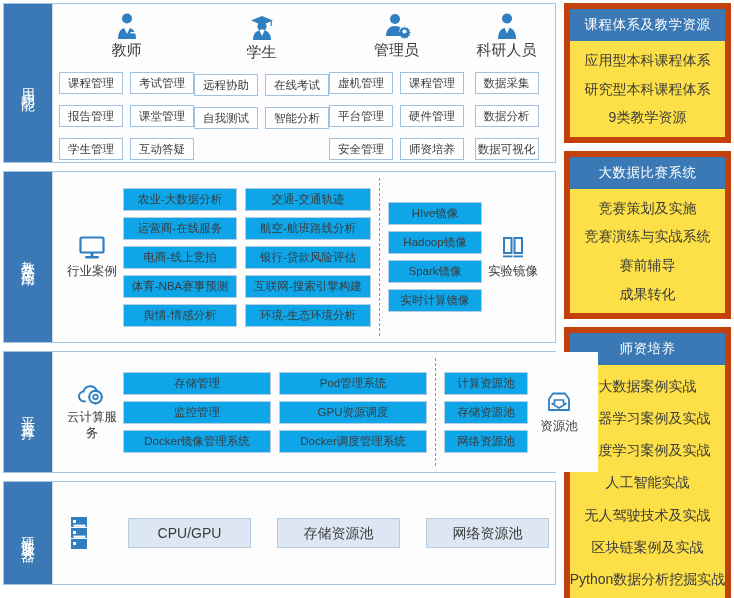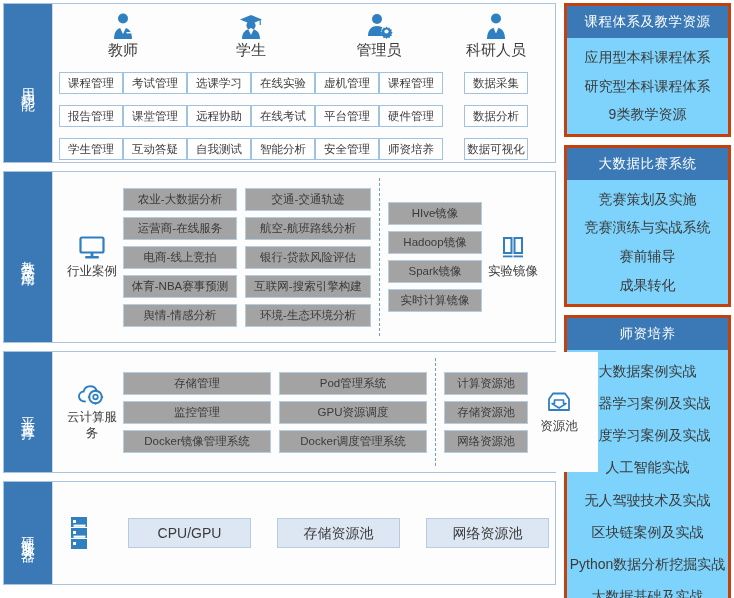--- a/index.html
+++ b/index.html
@@ -80,21 +80,21 @@
   .role-icon {
     height: 30px;
     display: flex; align-items: center; justify-content: center;
   }
   .role-title {
     font-size: 15px;
     color: #3b3b3b;
     margin: 1px 0 6px 0;
   }
   .role-rows { display: flex; flex-direction: column; gap: 5px; }
-  .role-row { display: flex; justify-content: center; margin-top: 6px; }
+  .role-row { display: flex; gap: 7px; justify-content: center; margin-top: 6px; }
   .chip-outline {
     border: 1px solid #9fc2e0;
     background: #ffffff;
     color: #3b3b3b;
     font-size: 11.5px;
     width: 64px;
     height: 22px;
     line-height: 20px;
     text-align: center;
     white-space: nowrap;
@@ -125,21 +125,21 @@
   .chip-grid {
     display: flex;
     gap: 8px;
   }
   .chip-col {
     display: flex;
     flex-direction: column;
     gap: 6px;
   }
   .chip-fill {
-    background: #a3a3a3;
+    background: #0ea5e9;
     border: 1px solid #b6cce1;
     color: #3b3b3b;
     font-size: 11.5px;
     height: 23px;
     line-height: 21px;
     text-align: center;
     white-space: nowrap;
     padding: 0 6px;
   }
   .w-case { width: 114px; }
@@ -185,22 +185,22 @@
 
   
   #right-col {
     width: 170px;
     display: flex;
     flex-direction: column;
     gap: 8px;
     padding: 3px 3px 3px 0;
   }
   .panel {
-    border: 3px solid #c2410c;
-    background: #7dd3fc;
+    border: 6px solid #c2410c;
+    background: #fde047;
     display: flex;
     flex-direction: column;
   }
   .panel-head {
     background: #3a79b5;
     color: #ffffff;
     font-size: 13.5px;
     height: 32px;
     line-height: 32px;
     text-align: center;
@@ -272,24 +272,20 @@
             <svg width="30" height="28" viewBox="0 0 30 28">
               <path d="M4 7.5 L15 3 L26 7.5 L15 12 Z" fill="#2f7fc1"></path>
               <rect x="23.6" y="8" width="1.2" height="5" fill="#2f7fc1"></rect>
               <circle cx="15" cy="13.5" r="4.6" fill="#2f7fc1"></circle>
               <path d="M6 27 C6 20 10 17 15 17 C20 17 24 20 24 27 Z" fill="#2f7fc1"></path>
               <path d="M12.4 17.4 L15 23 L17.6 17.4 L15 16 Z" fill="#ffffff"></path>
             </svg>
           </div>
           <div class="role-title">学生</div>
           <div class="role-rows">
-            <div class="role-row">
-              <div class="chip-outline">选课学习</div>
-              <div class="chip-outline">在线实验</div>
-            </div>
             <div class="role-row">
               <div class="chip-outline">远程协助</div>
               <div class="chip-outline">在线考试</div>
             </div>
             <div class="role-row">
               <div class="chip-outline">自我测试</div>
               <div class="chip-outline">智能分析</div>
             </div>
           </div>
         </div>

